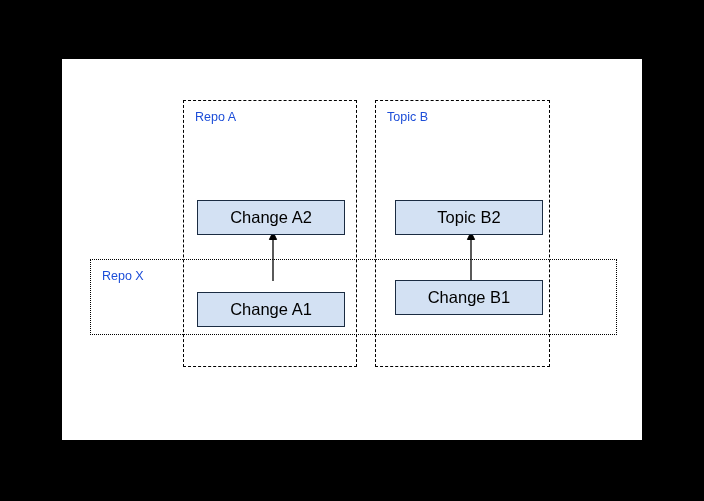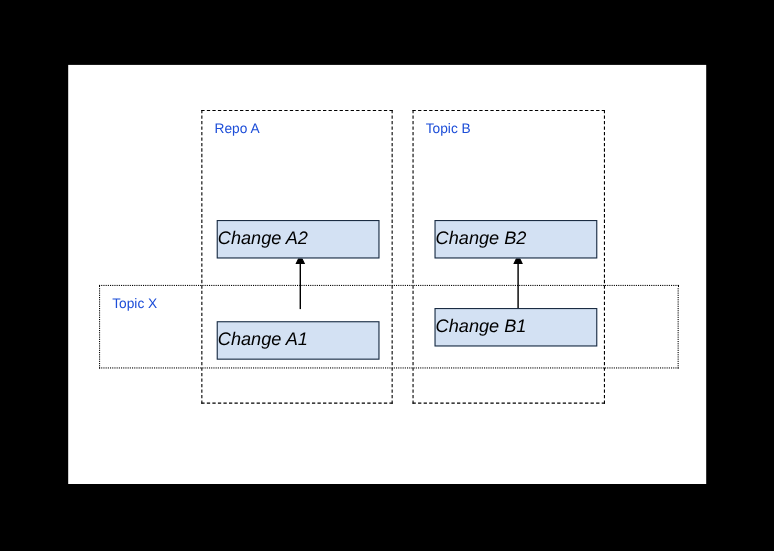--- a/index.html
+++ b/index.html
@@ -52,26 +52,25 @@
   
   .node {
     position: absolute;
     box-sizing: border-box;
     width: 148px;
     height: 35px;
     background: #d3e1f3;
     border: 1.4px solid #1b2c42;
     display: flex;
     align-items: center;
-    justify-content: flex-start;
+    justify-content: center;
     font-size: 16.5px;
     color: #000000;
     z-index: 6;
     white-space: nowrap;
-    font-style: italic;
   }
 
   
   .edge {
     position: absolute;
     z-index: 5;
     overflow: visible;
   }
   .edge line {
     stroke: #000000;
@@ -84,21 +83,21 @@
   }
 </style>
 </head>
 <body>
 
 <div id="screen">
   <div id="canvas">
 
 
     <div class="group topic-group" style="left:28px; top:200px; width:527px; height:76px;">
-      <span class="group-label">Topic X</span>
+      <span class="group-label">Repo X</span>
     </div>
 
     <div class="group repo-group" style="left:121px; top:41px; width:174px; height:267px;">
       <span class="group-label">Repo A</span>
     </div>
 
     <div class="group repo-group" style="left:313px; top:41px; width:175px; height:267px;">
       <span class="group-label">Topic B</span>
     </div>
 
@@ -110,21 +109,21 @@
     <svg class="edge" style="left:402px; top:172px; width:14px; height:50px;" viewBox="0 0 14 50">
       <line x1="7" y1="50" x2="7" y2="7"></line>
       <polygon points="7,1 3.4,8.5 10.6,8.5"></polygon>
     </svg>
 
     <div class="node" style="left:135px; top:141px;">
       <span>Change A2</span>
     </div>
 
     <div class="node" style="left:333px; top:141px;">
-      <span>Change B2</span>
+      <span>Topic B2</span>
     </div>
 
     <div class="node" style="left:135px; top:221px;margin-top:12px;">
       <span>Change A1</span>
     </div>
 
     <div class="node" style="left:333px; top:221px;">
       <span>Change B1</span>
     </div>
 

